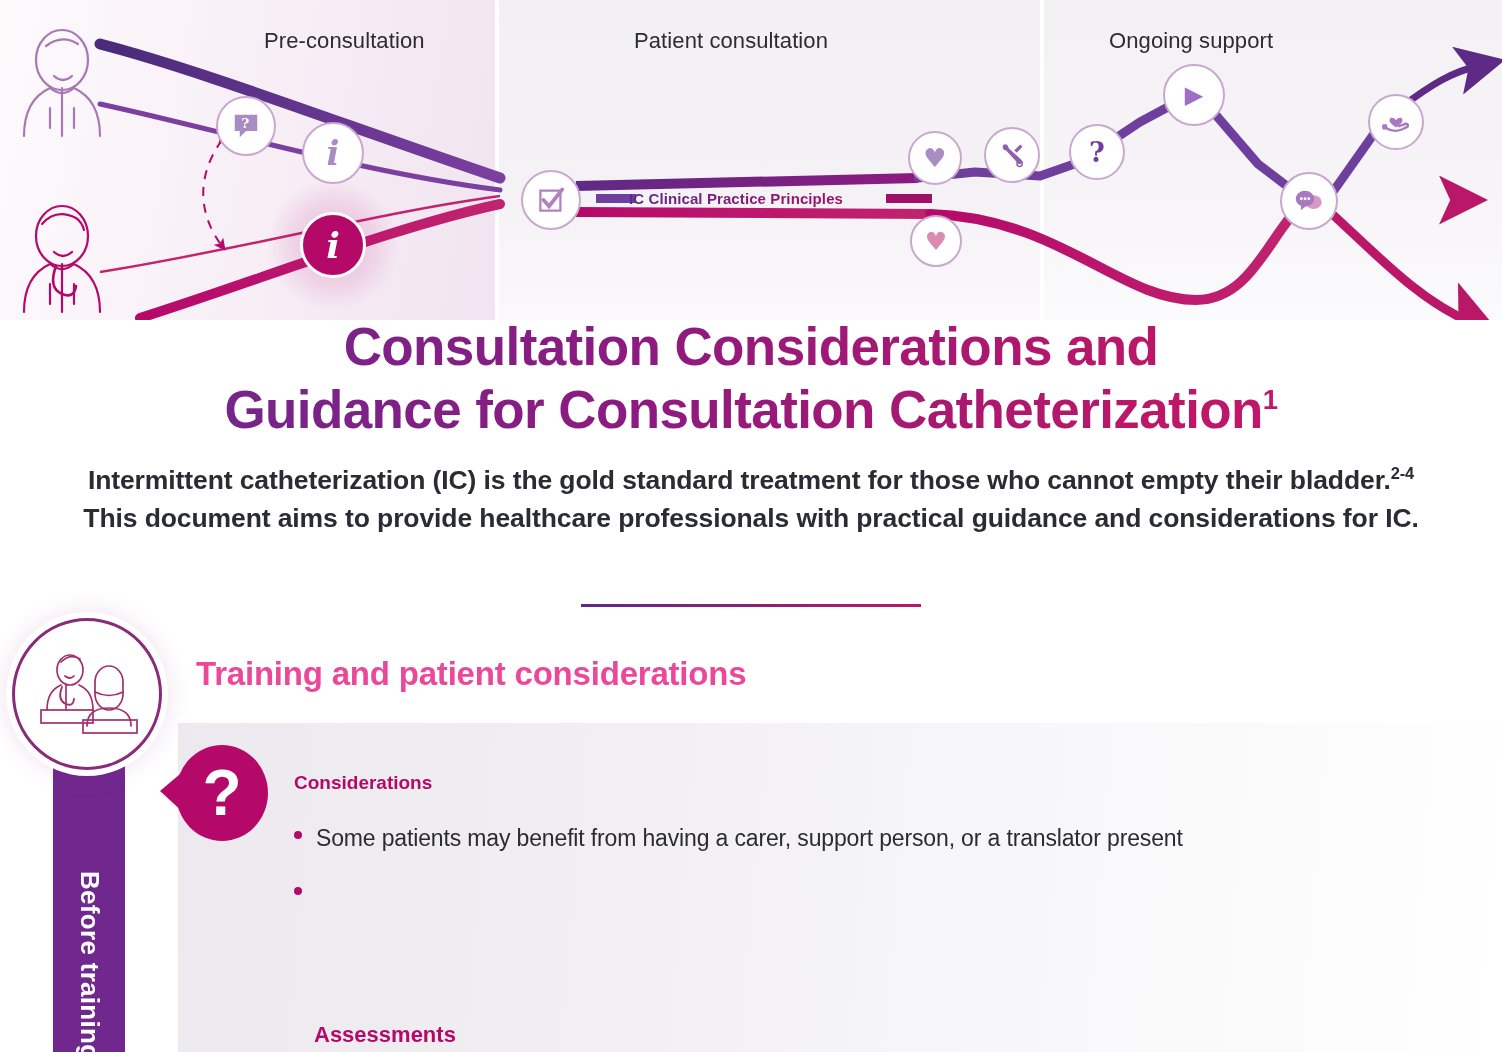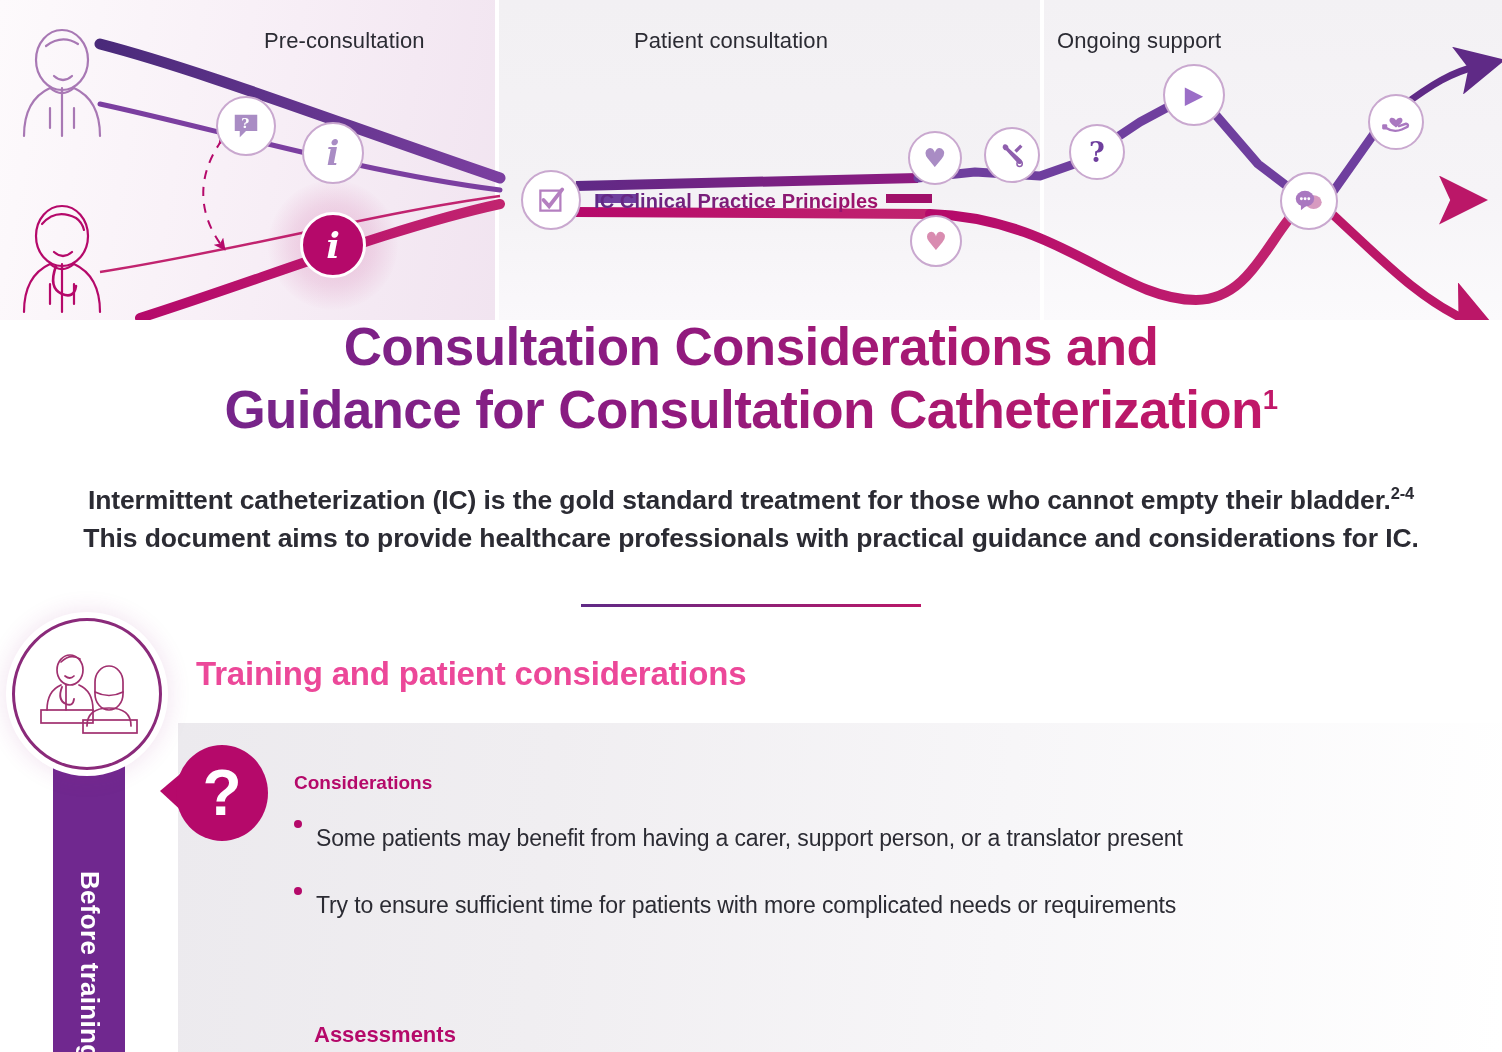--- a/index.html
+++ b/index.html
@@ -48,21 +48,21 @@
   .stage-label {
     position: absolute;
     top: 28px;
     font-size: 22px;
     color: #2b2b33;
     letter-spacing: .1px;
     white-space: nowrap;
   }
   #stage-0 { left: 264px; }
   #stage-1 { left: 634px; }
-  #stage-2 { left: 1057px; }
+  #stage-2 { left: 1109px; }
 
   #journey-svg {
     position: absolute;
     left: 0; top: 0;
     width: 1502px; height: 320px;
   }
 
   
   .node {
     position: absolute;
@@ -86,22 +86,22 @@
     position: absolute;
     left: 268px; top: 180px;
     width: 130px; height: 130px;
     border-radius: 50%;
     background: radial-gradient(circle, rgba(181,9,106,.22) 0%, rgba(181,9,106,.10) 45%, rgba(181,9,106,0) 72%);
     z-index: 2;
   }
 
   #ribbon-label {
     position: absolute;
-    left: 594px; top: 190px;
-    font-size: 20px;
+    left: 629px; top: 190px;
+    font-size: 15px;
     font-weight: 700;
     letter-spacing: .1px;
     white-space: nowrap;
     background: linear-gradient(90deg, #5f2a86 0%, #a01069 100%);
     -webkit-background-clip: text;
     background-clip: text;
     color: transparent;
     z-index: 7;
     text-decoration: underline;
   }
@@ -118,21 +118,21 @@
     letter-spacing: -.6px;
     background: linear-gradient(95deg, #6b2a8f 0%, #8d1a80 42%, #bb1768 78%, #c9186a 100%);
     -webkit-background-clip: text;
     background-clip: text;
     color: transparent;
   }
   #title sup { font-size: .52em; vertical-align: super; }
 
   #subtitle {
     position: absolute;
-    left: 60px; top: 482px;
+    left: 60px; top: 462px;
     width: 1382px;
     text-align: center;
     font-size: 26.5px;
     font-weight: bold;
     line-height: 1.42;
     color: #2b2b33;
     letter-spacing: -.1px;
   }
   #subtitle sup { font-size: .62em; vertical-align: super; }
 
@@ -224,21 +224,21 @@
     margin-left: 20px;
   }
 
   #bullets {
     position: absolute;
     left: 294px; top: 824px;
     width: 1180px;
   }
   .bullet {
     display: flex;
-    align-items: flex-start;
+    align-items: center;
     gap: 14px;
     margin-bottom: 37px;
   }
   .bullet .dot {
     flex: none;
     width: 8px; height: 8px;
     border-radius: 50%;
     background: #b5096a;
     transform: translateY(-4px);
   }
@@ -458,19 +458,18 @@
 
   <h3 id="considerations-heading">Considerations</h3>
 
   <div id="bullets">
     <div class="bullet">
       <span class="dot"></span>
       <span class="txt">Some patients may benefit from having a carer, support person, or a translator present</span>
     </div>
     <div class="bullet">
       <span class="dot"></span>
-      <span class="txt">Try to ensure sufficient time for patients with more complicated needs or requirements</span>
     </div>
   </div>
 
   <h3 id="assessments-heading">Assessments</h3>
 
 </div>
 
 </body></html>

